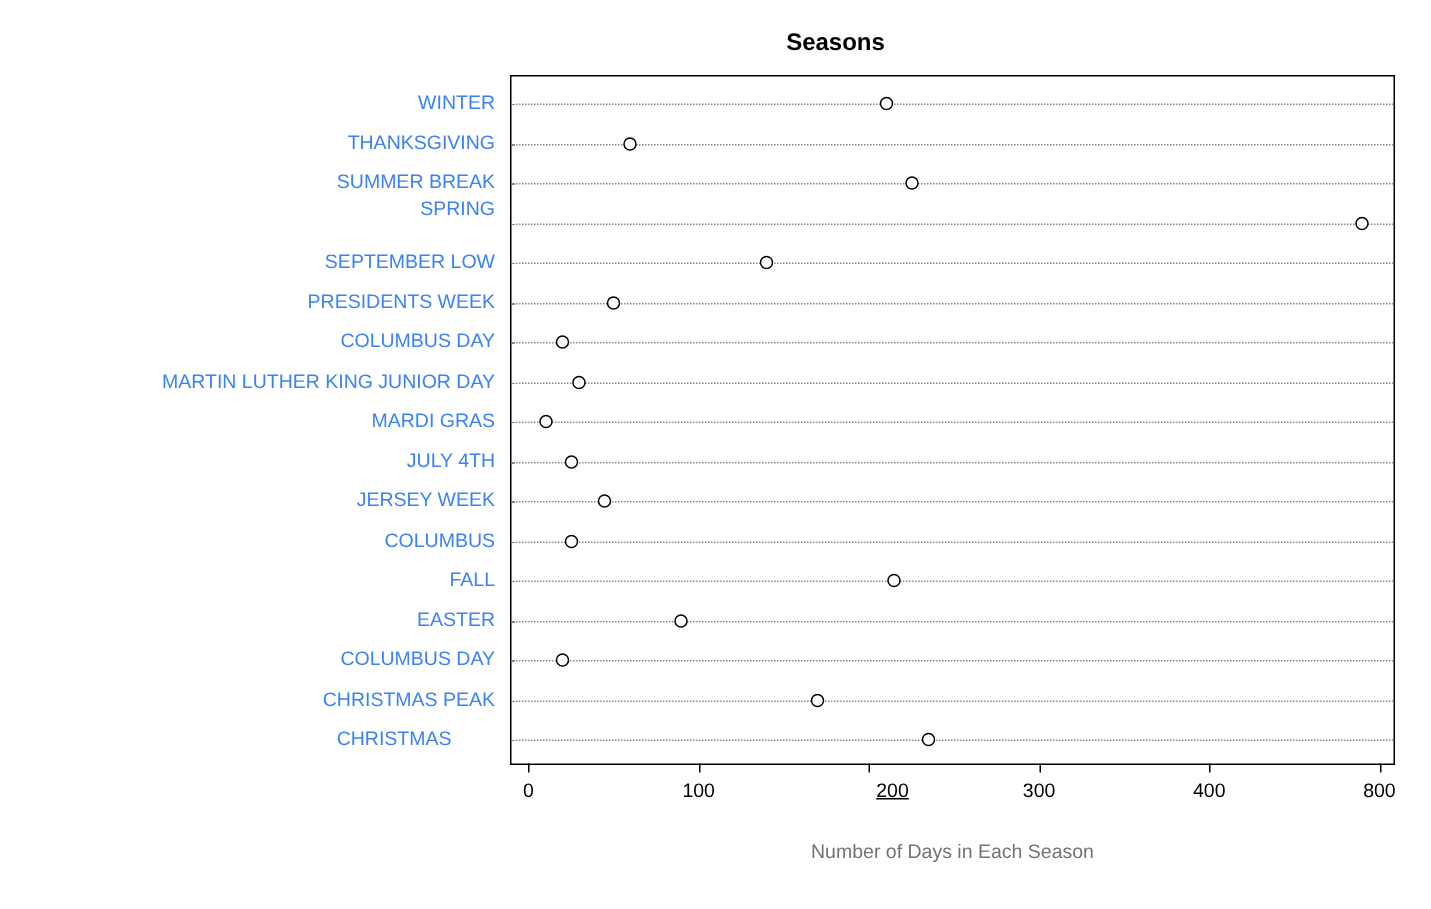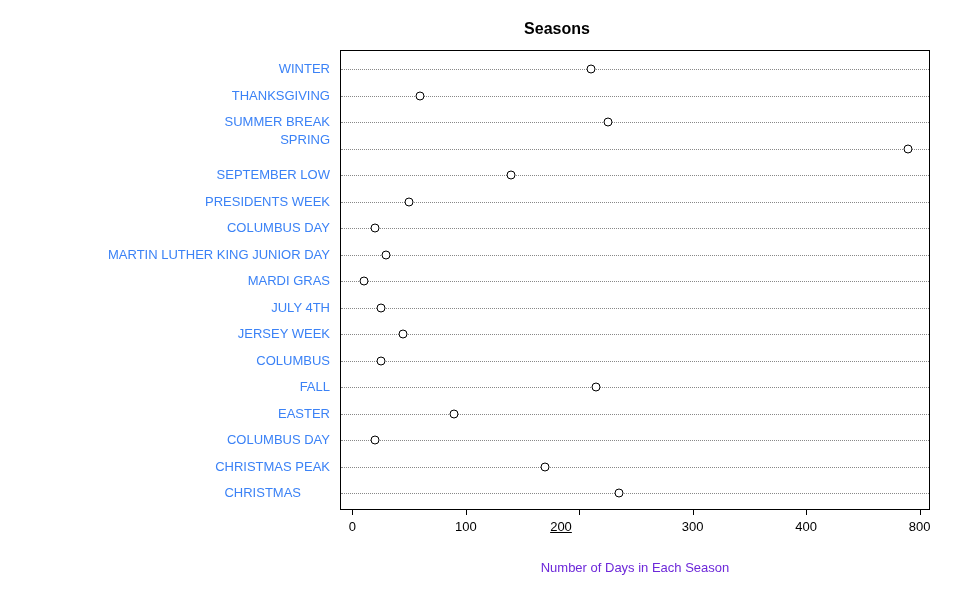--- a/index.html
+++ b/index.html
@@ -69,21 +69,21 @@
     margin-top: 10px;
     font-size: 13px;
     color: #000;
     transform: translateX(-50%);
   }
   .xlabel {
     position: absolute;
     width: 100%;
     text-align: center;
     font-size: 13px;
-    color: #6d28d9;
+    color: #737373;
   }
 </style>
 </head>
 <body>
 
 <div class="stage">
   <div class="title">Seasons</div>
 
   <div id="ylabels">
       <div class="ylabel" style="top: 68px; right: 624px;">WINTER</div>
@@ -138,21 +138,21 @@
       <div class="dot" style="left: 34.0385px; top: 389px;"></div>
       <div class="grid-row" style="top: 415.5px;"></div>
       <div class="dot" style="left: 204.231px; top: 415.5px;"></div>
       <div class="grid-row" style="top: 442px;"></div>
       <div class="dot" style="left: 277.981px; top: 442px;"></div>
       <div class="xtick" style="left: 11.3462px;"></div>
       <div class="xtick-label" style="left: 11.3462px;">0</div>
       <div class="xtick" style="left: 124.808px;"></div>
       <div class="xtick-label" style="left: 124.808px;">100</div>
       <div class="xtick" style="left: 238.269px;"></div>
-      <div class="xtick-label" style="left: 220px; text-decoration: underline;">200</div>
+      <div class="xtick-label" style="left: 254px; text-decoration: underline;">200</div>
       <div class="xtick" style="left: 351.731px;"></div>
       <div class="xtick-label" style="left: 351.731px;">300</div>
       <div class="xtick" style="left: 465.192px;"></div>
       <div class="xtick-label" style="left: 465.192px;">400</div>
       <div class="xtick" style="left: 578.654px;"></div>
       <div class="xtick-label" style="left: 578.654px;">800</div>
     </div>
 
   <div id="xlabel" class="xlabel" style="left: 340px; width: 590px; top: 560px;">Number of Days in Each Season</div>
 </div>

